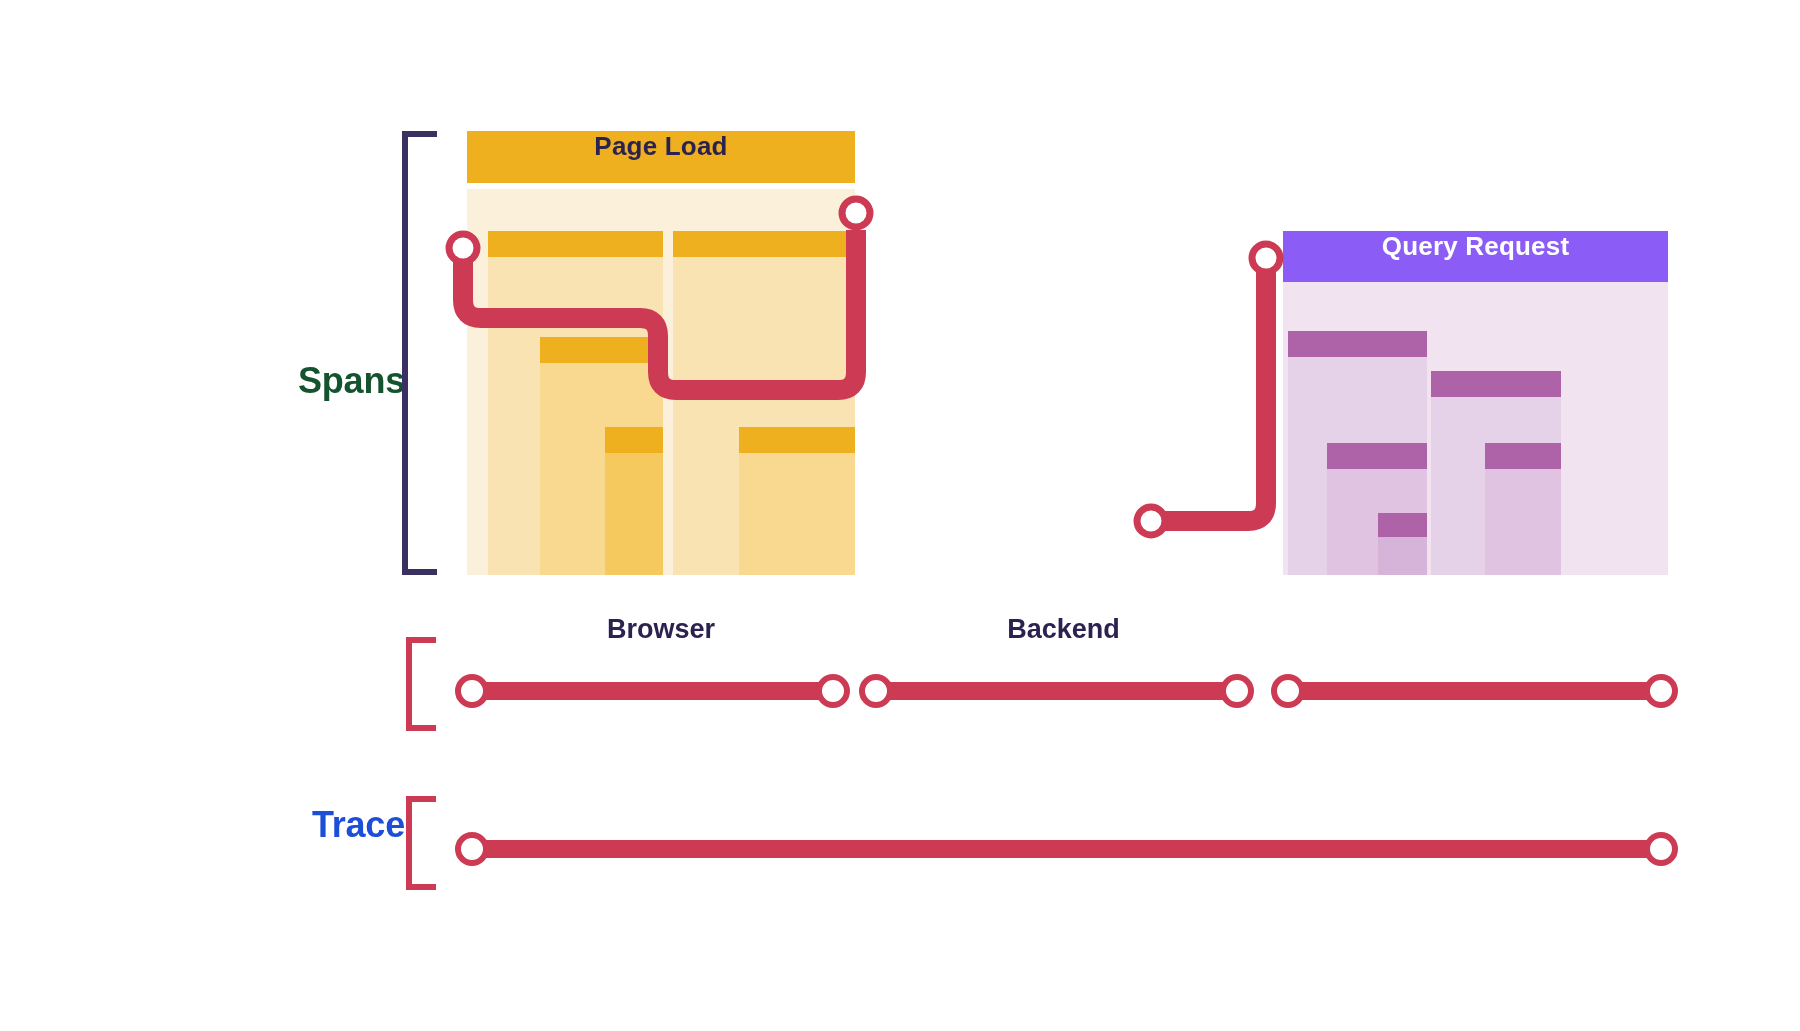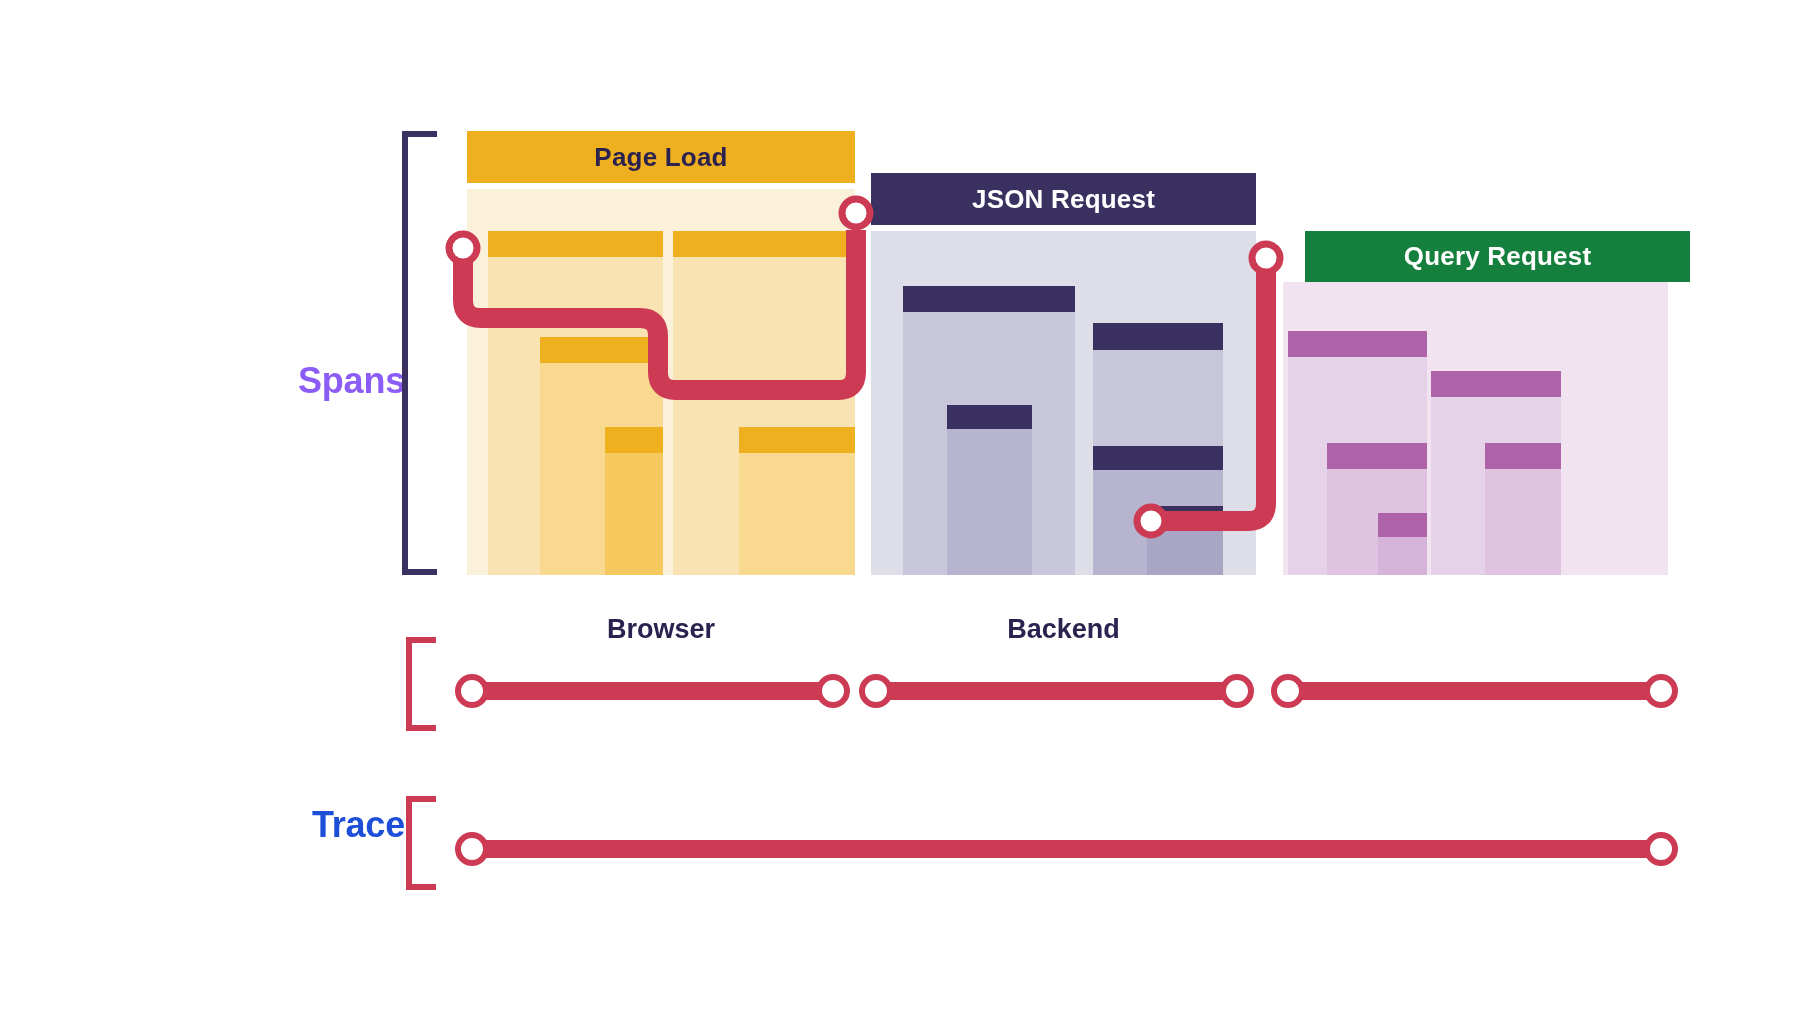--- a/index.html
+++ b/index.html
@@ -26,21 +26,21 @@
     position: absolute;
     font-weight: bold;
     letter-spacing: -0.2px;
     white-space: nowrap;
     text-align: right;
   }
   #label-spans {
     right: 1395px;
     top: 360px;
     font-size: 36px;
-    color: #8b5cf6;
+    color: #14532d;
   }
   #label-transactions {
     right: 1395px;
     top: 648px;
     font-size: 36px;
     color: #CC3A53;
   }
   #label-trace {
     right: 1395px;
     top: 804px;
@@ -80,39 +80,39 @@
     border-color: #CC3A53;
   }
 
   
   .panel { position: absolute; }
   .panel-header {
     position: absolute;
     left: 0;
     top: 0;
     display: flex;
-    align-items: center;
+    align-items: flex-start;
     justify-content: center;
     font-weight: bold;
     font-size: 26px;
     letter-spacing: 0.2px;
   }
   .panel-body {
     position: absolute;
     left: 0;
   }
   .sub { position: absolute; }
   .sub-cap { position: absolute; left: 0; top: 0; width: 100%; }
 
   
   #panel-browser .panel-header { background: #EFB01F; color: #2C2250; }
   
   #panel-backend .panel-header { background: #3B3160; color: #ffffff; }
   
-  #panel-database .panel-header { background: #15803d; color: #ffffff; margin-left: 22px; }
+  #panel-database .panel-header { background: #8b5cf6; color: #ffffff; }
 
   
   .service-label {
     position: absolute;
     font-size: 27px;
     font-weight: bold;
     color: #2C2250;
     text-align: center;
     white-space: nowrap;
   }
@@ -174,45 +174,20 @@
     </div>
     <div class="sub" style="left:272px; top:296px; width:116px; height:148px; background:#F9D98F;">
       <div class="sub-cap" style="height:26px; background:#EFB01F;"></div>
     </div>
 
     <div class="panel-header" style="width:388px; height:52px;">
       <span>Page Load</span>
     </div>
   </div>
 
-  <div class="panel" id="panel-backend" style="left:871px; top:173px; width:385px; height:402px;">
-
-    <div class="panel-body" style="top:58px; width:385px; height:344px; background:#DEDEE8;"></div>
-
-    <div class="sub" style="left:32px; top:113px; width:172px; height:289px; background:#C7C6DA;">
-      <div class="sub-cap" style="height:26px; background:#3B3160;"></div>
-    </div>
-    <div class="sub" style="left:76px; top:232px; width:85px; height:170px; background:#B6B4CE;">
-      <div class="sub-cap" style="height:24px; background:#3B3160;"></div>
-    </div>
-
-    <div class="sub" style="left:222px; top:150px; width:130px; height:252px; background:#C7C6DA;">
-      <div class="sub-cap" style="height:27px; background:#3B3160;"></div>
-    </div>
-    <div class="sub" style="left:222px; top:273px; width:130px; height:129px; background:#B6B4CE;">
-      <div class="sub-cap" style="height:24px; background:#3B3160;"></div>
-    </div>
-    <div class="sub" style="left:276px; top:333px; width:76px; height:69px; background:#A8A6C4;">
-      <div class="sub-cap" style="height:22px; background:#3B3160;"></div>
-    </div>
-
-    <div class="panel-header" style="width:385px; height:52px;">
-      <span>JSON Request</span>
-    </div>
-  </div>
 
   <div class="panel" id="panel-database" style="left:1283px; top:231px; width:385px; height:344px;">
 
     <div class="panel-body" style="top:51px; width:385px; height:293px; background:#F2E3F0;"></div>
 
     <div class="sub" style="left:5px; top:100px; width:139px; height:244px; background:#E6D2E8;">
       <div class="sub-cap" style="height:26px; background:#AE63A8;"></div>
     </div>
     <div class="sub" style="left:44px; top:212px; width:100px; height:132px; background:#DFC3E0;">
       <div class="sub-cap" style="height:26px; background:#AE63A8;"></div>

